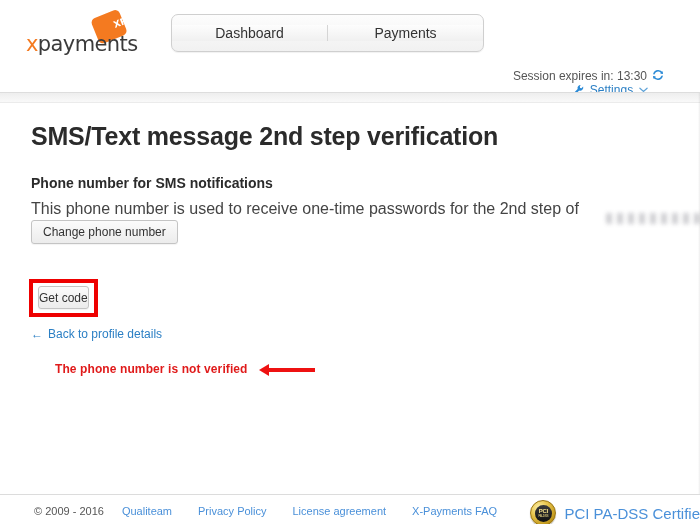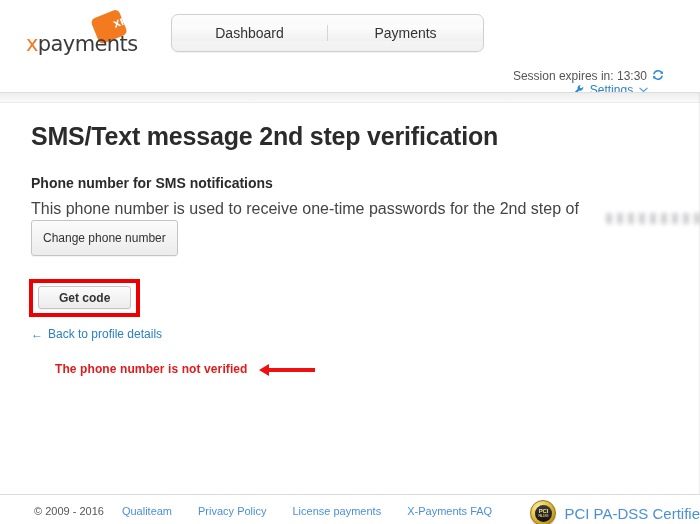--- a/index.html
+++ b/index.html
@@ -182,21 +182,21 @@
     );
     filter: blur(2px);
     opacity: 0.85;
   }
 
   .btn {
     display: inline-flex;
     align-items: center;
     justify-content: center;
     height: 22px;
-    padding: 6px 11px;
+    padding: 0 11px;
     font-size: 12px;
     color: #333333;
     background: linear-gradient(to bottom, #fbfbfb 0%, #ececec 100%);
     border: 1px solid #c4c4c4;
     border-radius: 3px;
     box-shadow: 0 1px 1px rgba(0,0,0,0.05);
     cursor: pointer;
     white-space: nowrap;
   }
   .btn-change {
@@ -242,21 +242,21 @@
   }
 
   .getcode-wrap {
     position: absolute;
     left: 29px;
     top: 176px;
     border: 4px solid #ee0000;
     padding: 3px 5px 4px 5px;
     display: inline-block;
   }
-  .btn-getcode { height: 21px; padding: 0 20px; font-weight: bold; }
+  .btn-getcode { height: 21px; padding: 0 0; }
 
   .backlink {
     position: absolute;
     left: 31px;
     top: 224px;
     font-size: 12px;
     color: #2b7fc4;
     cursor: pointer;
     display: flex;
     align-items: center;
@@ -460,21 +460,21 @@
   </div>
 
   <div class="edge-shadow"></div>
 
   <div class="footer-rule"></div>
   <div class="footer">
     <div class="footer-left">
       <span class="copy">© 2009 - 2016</span>
       <span class="flink">Qualiteam</span>
       <span class="flink">Privacy Policy</span>
-      <span class="flink">License payments</span>
+      <span class="flink">License agreement</span>
       <span class="flink">X-Payments FAQ</span>
     </div>
     <div class="footer-right">
       <div class="pci-badge">
         <div class="pci-inner">
           <span class="t1">PCI</span>
           <span class="t2">PA-DSS</span>
         </div>
       </div>
       <span class="pci-text">PCI PA-DSS Certifie</span>

